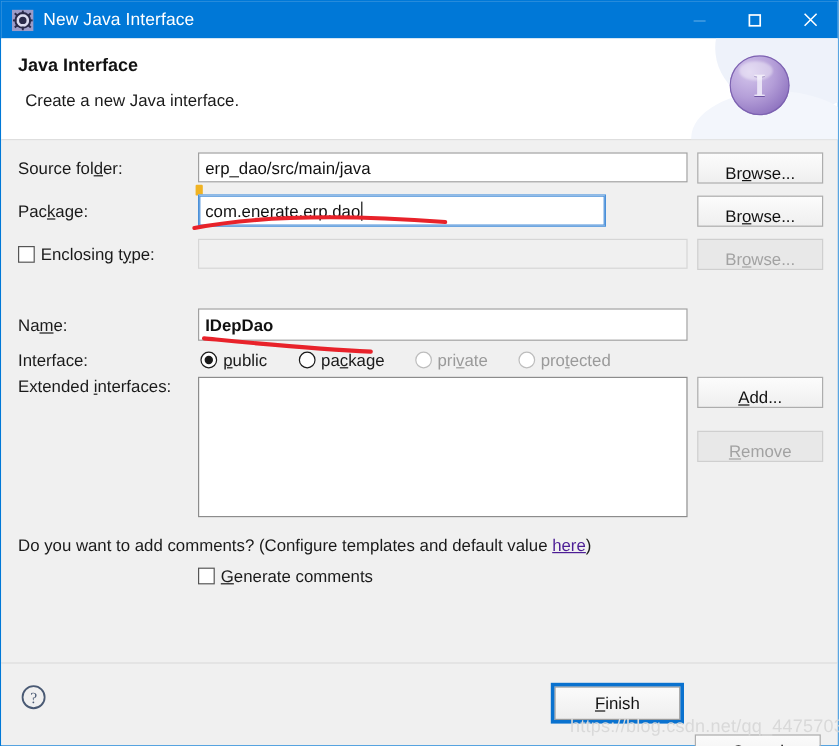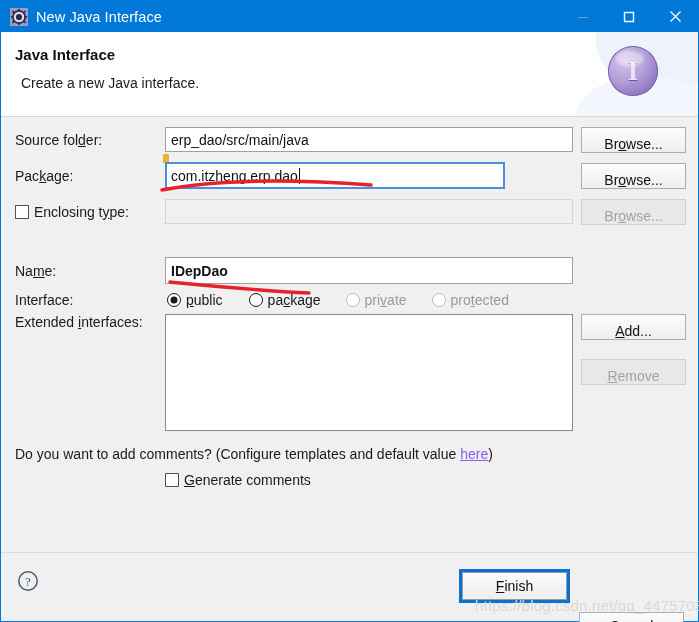--- a/index.html
+++ b/index.html
@@ -219,21 +219,21 @@
     background: #1a1a1a;
   }
 
   .listbox {
     box-sizing: border-box;
     background: #ffffff;
     border: 1px solid #8c8c8c;
   }
 
   .link {
-    color: #8b5cf6;
+    color: #4c1d95;
     text-decoration: underline;
   }
 
   
   .warn-marker {
     position: absolute;
     width: 6px; height: 9px;
     background: #f0b323;
     border-radius: 1px;
   }
@@ -357,21 +357,21 @@
       </div>
       <div class="btn" style="position:absolute; left:580px; width:104px;">
         <span>Br<span class="u">o</span>wse...</span>
       </div>
     </div>
 
     <div class="row" style="top:45px; height:27px;">
       <div class="lbl" style="position:absolute; left:14px;text-align:right;">Pac<span class="u">k</span>age:</div>
       <div class="warn-marker" style="left:162px; top:-8px;"></div>
       <div class="field focused" style="position:absolute; left:164px; width:340px; height:27px;">
-        <span>com.itzheng.erp.dao</span>
+        <span>com.enerate.erp.dao</span>
           <span class="caret"></span>
       </div>
       <div class="btn" style="position:absolute; left:580px; width:104px;">
         <span>Br<span class="u">o</span>wse...</span>
       </div>
     </div>
 
     <div class="row" style="top:82px; height:25px;">
       <div class="cb" style="position:absolute; left:14px;"></div>
       <div class="lbl" style="position:absolute; left:33px;">Enclosing t<span class="u">y</span>pe:</div>

